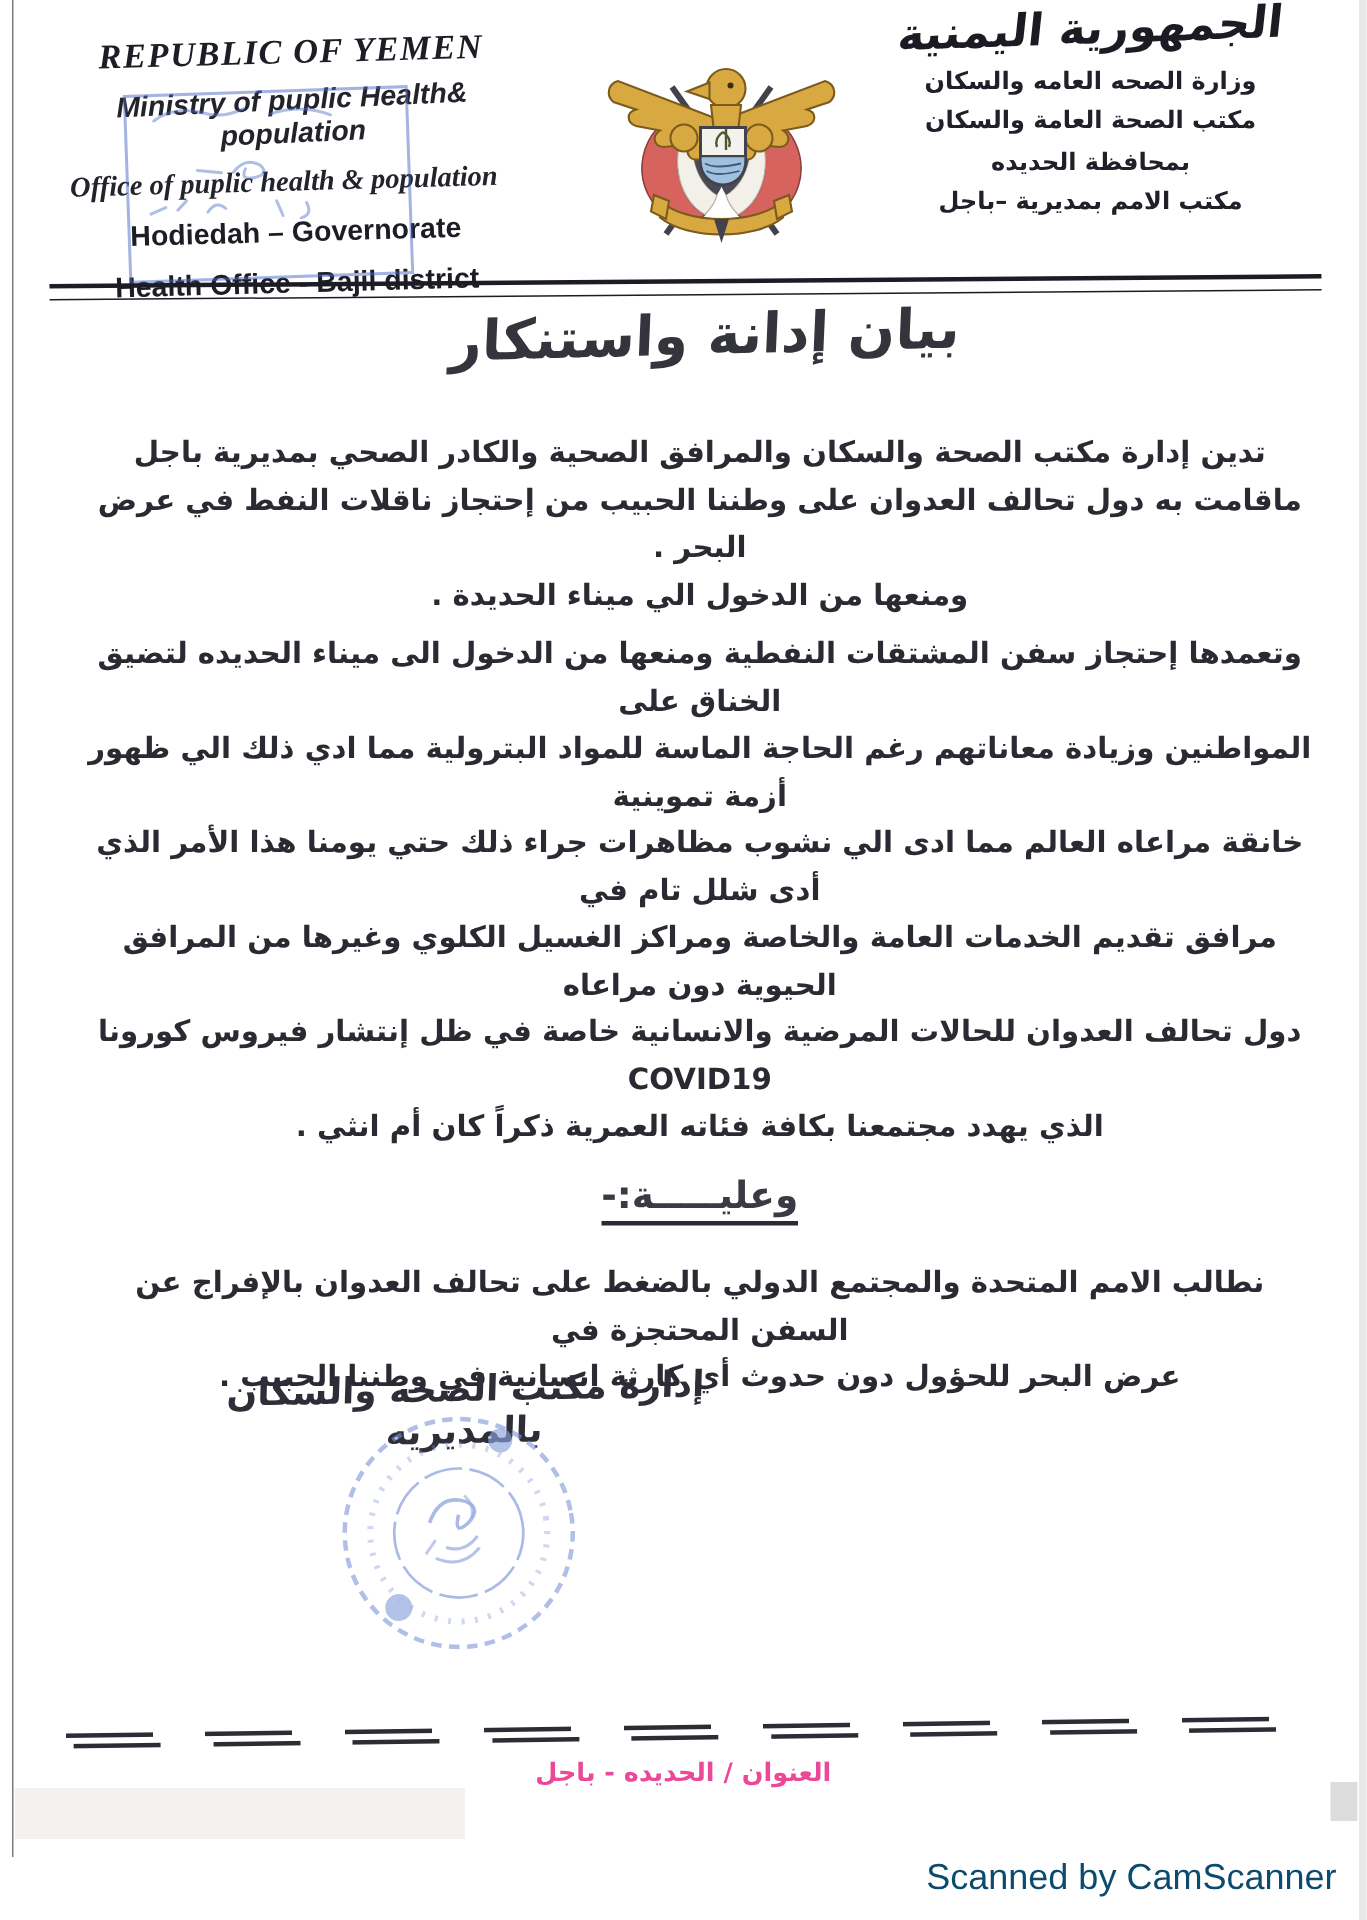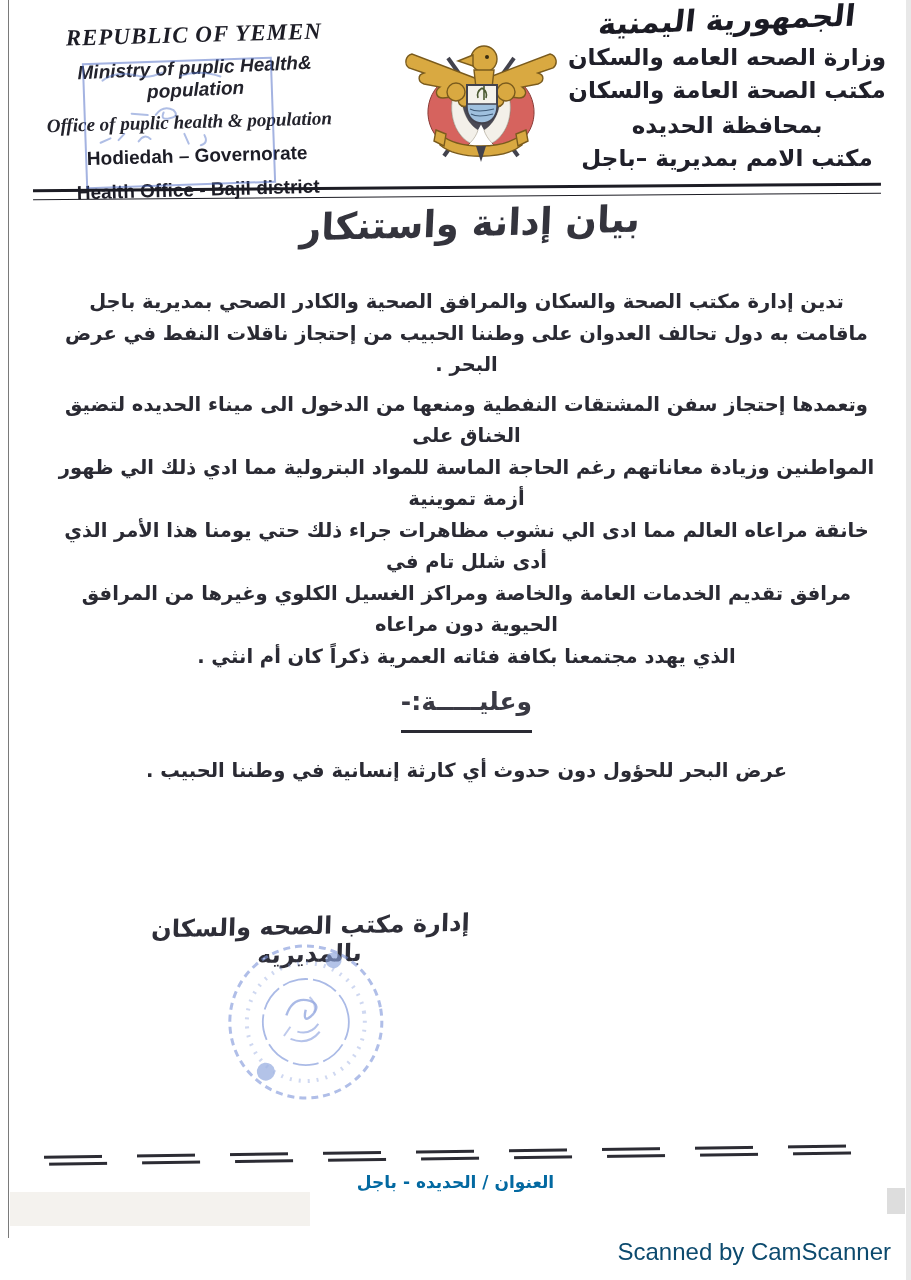--- a/index.html
+++ b/index.html
@@ -29,21 +29,21 @@
     border:2.5px solid rgba(73,103,196,.5);transform:rotate(-2deg);
   }
   .rect-stamp svg{position:absolute;left:0;top:0;}
 
   .emblem{position:absolute;left:396px;top:28px;width:170px;height:146px;}
 
   .hdr-ar{
     position:absolute;right:8px;top:2px;width:352px;text-align:center;direction:rtl;
   }
   .hdr-ar .a1{font-size:30px;font-weight:bold;transform:skewX(-8deg) rotate(-2deg);color:#1b1b24;letter-spacing:-1px;}
-  .hdr-ar .a2,.hdr-ar .a3,.hdr-ar .a4,.hdr-ar .a5{font-size:23px;font-weight:600;color:#20202a;margin-top:7px;}
+  .hdr-ar .a2,.hdr-ar .a3,.hdr-ar .a4,.hdr-ar .a5{font-size:16px;font-weight:600;color:#20202a;margin-top:7px;}
   .hdr-ar .a4{margin-top:9px;text-align:center;}
 
   .rule{
     position:absolute;left:33px;right:30px;top:186px;height:7px;
     border-top:3.5px solid #1c1c24;border-bottom:1.5px solid #1c1c24;
     transform:rotate(-0.45deg);
   }
 
   
   .doc-title{
@@ -54,37 +54,37 @@
 
   
   .body-text{
     position:absolute;left:58px;right:36px;top:286px;direction:rtl;text-align:center;
     font-size:19.5px;font-weight:bold;color:#2a2a33;line-height:31.5px;
   }
   .body-text .gap{height:8px;}
   .heading-wrap{margin-top:14px;margin-bottom:22px;}
   .heading{
     display:inline-block;font-size:25px;border-bottom:3px solid #2a2a33;
-    padding-bottom:12px;color:#3a3a44;
+    padding-bottom:2px;color:#3a3a44;
   }
 
   
   .sig{
     position:absolute;left:130px;top:912px;width:360px;text-align:center;direction:rtl;
     font-size:24px;font-weight:bold;color:#2e2e38;transform:rotate(-1.2deg) skewX(-3deg);
   }
   .round-stamp{position:absolute;left:216px;top:942px;width:180px;height:162px;opacity:.8;transform:rotate(-10deg);}
 
   
   .foot-line{position:absolute;left:44px;right:44px;top:1150px;transform:rotate(-0.8deg);}
   .foot-line .row{height:3px;background:repeating-linear-gradient(90deg,#2c2c34 0 58px,transparent 58px 93px);}
   .foot-line .row+.row{margin-top:4px;background-position:5px 0;}
   .foot-addr{
     position:absolute;left:0;right:0;top:1172px;text-align:center;direction:rtl;
-    font-size:17px;font-weight:bold;color:#0369a1;
+    font-size:17px;font-weight:bold;color:#ec4899;
   }
   .scanner{
     position:absolute;right:20px;top:1238px;
     font-family:Liberation Sans, sans-serif;font-size:24px;color:#0c4a6e;
   }
 </style>
 </head>
 <body>
 
 <div class="page">
@@ -167,29 +167,32 @@
     <div class="a5">مكتب الامم بمديرية –باجل</div>
   </div>
 
   <div class="rule"></div>
 
   <div class="doc-title">بيان إدانة واستنكار</div>
 
   <div class="body-text">
     <div>تدين إدارة مكتب الصحة والسكان والمرافق الصحية والكادر الصحي بمديرية باجل</div>
     <div>ماقامت به دول تحالف العدوان على وطننا الحبيب من إحتجاز ناقلات النفط في عرض البحر .</div>
+    <div>ومنعها من الدخول الي ميناء الحديدة .</div>
     <div class="gap"></div>
     <div>وتعمدها إحتجاز سفن المشتقات النفطية ومنعها من الدخول الى ميناء الحديده لتضيق الخناق على</div>
     <div>المواطنين وزيادة معاناتهم رغم الحاجة الماسة للمواد البترولية مما ادي ذلك الي ظهور أزمة تموينية</div>
     <div>خانقة مراعاه العالم مما ادى الي نشوب مظاهرات جراء ذلك حتي يومنا هذا الأمر الذي أدى شلل تام في</div>
     <div>مرافق تقديم الخدمات العامة والخاصة ومراكز الغسيل الكلوي وغيرها من المرافق الحيوية دون مراعاه</div>
+    <div>دول تحالف العدوان للحالات المرضية والانسانية خاصة في ظل إنتشار فيروس كورونا COVID19</div>
     <div>الذي يهدد مجتمعنا بكافة فئاته العمرية ذكراً كان أم انثي .</div>
     <div class="heading-wrap">
       <span class="heading">وعليـــــة:-</span>
     </div>
+    <div>نطالب الامم المتحدة والمجتمع الدولي بالضغط على تحالف العدوان بالإفراج عن السفن المحتجزة في</div>
     <div>عرض البحر للحؤول دون حدوث أي كارثة إنسانية في وطننا الحبيب .</div>
   </div>
 
   <div class="sig">إدارة مكتب الصحه والسكان بالمديريه</div>
 
   <div class="round-stamp">
     <svg width="180" height="162" viewBox="0 0 180 162">
       <g stroke="#7b93d8" fill="none">
         <circle cx="90" cy="80" r="76" stroke-width="3" stroke-dasharray="7 5" opacity="0.75"></circle>
         <circle cx="90" cy="80" r="59" stroke-width="4" stroke-dasharray="2 7" opacity="0.45"></circle>

